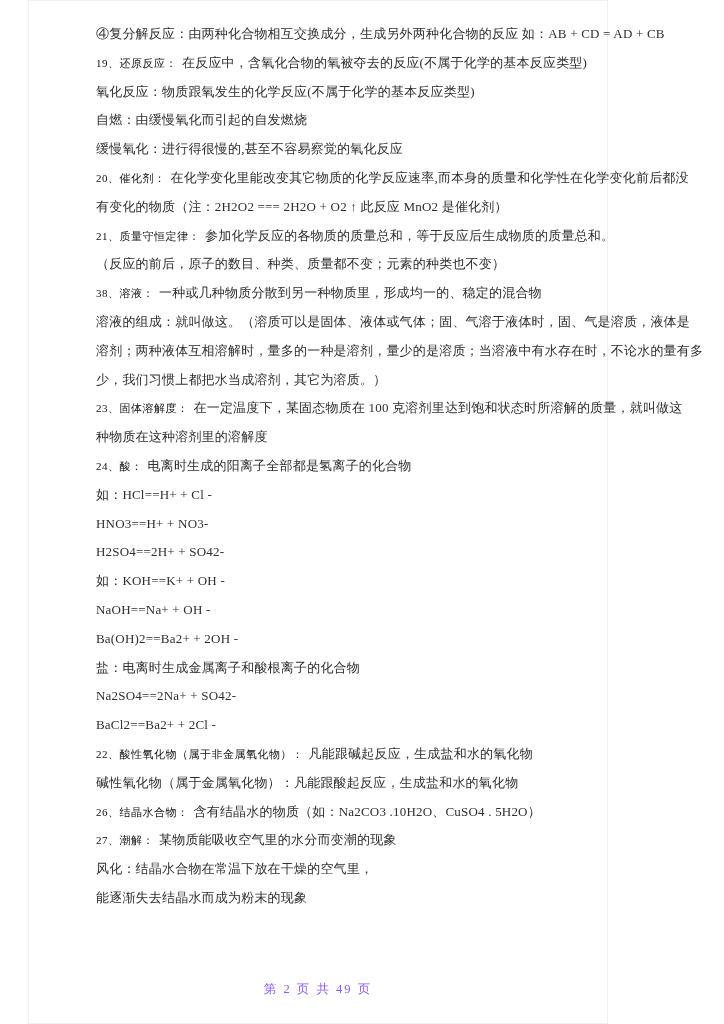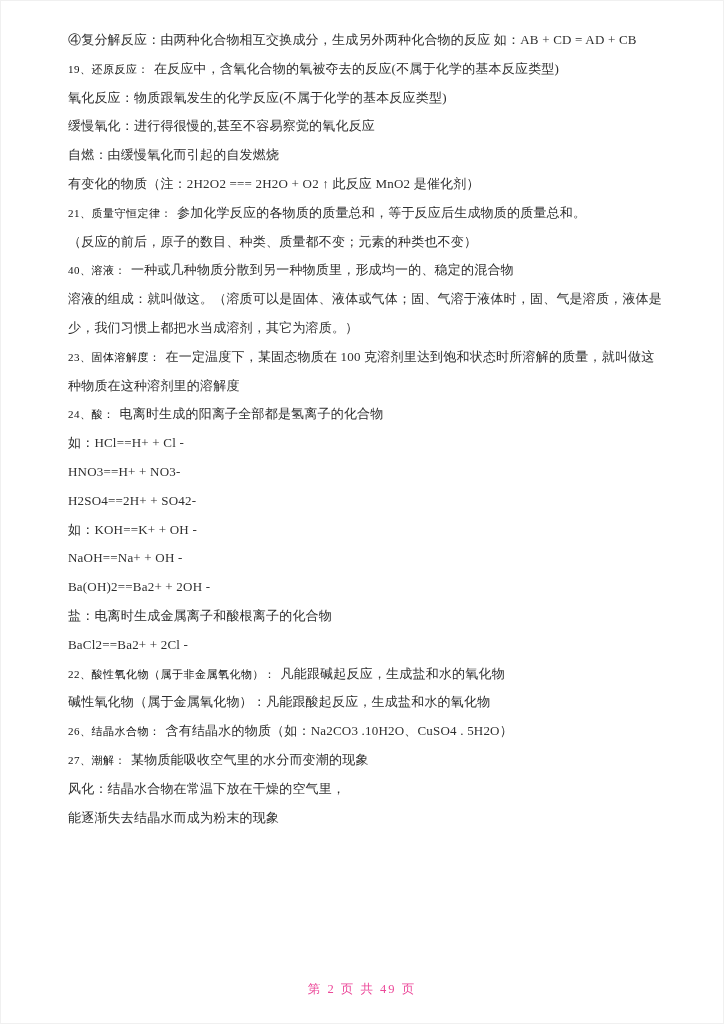--- a/index.html
+++ b/index.html
@@ -8,26 +8,27 @@
     padding: 0;
     background: #ffffff;
   }
   body {
     width: 724px;
     height: 1024px;
     overflow: hidden;
     font-family: "Liberation Serif", "DejaVu Serif", serif;
   }
   .page {
-    width: 724px;
+    width: 580px;
     height: 1024px;
     background: #ffffff;
-    padding: 26px 60px 0 68px;
+    padding: 20px 60px 0 68px;
     position: relative;
     box-shadow: inset 0 0 0 1px #f0f0f0;
+    margin-left: 28px;
   }
   .doc-body {
     width: 100%;
   }
   .line {
     margin: 0;
     font-size: 13px;
     line-height: 28.8px;
     color: #2e2e2e;
     letter-spacing: 0.2px;
@@ -40,50 +41,53 @@
     margin-right: 5px;
     letter-spacing: 0.5px;
   }
   .footer {
     position: absolute;
     left: 0;
     bottom: 26px;
     width: 100%;
     text-align: center;
     font-size: 12.5px;
-    color: #ec4899;
+    color: #8b5cf6;
     letter-spacing: 2px;
   }
 </style>
 </head>
 <body>
 
 <div class="page">
   <div class="doc-body" id="doc-body">
       <p class="line"><span>④复分解反应：由两种化合物相互交换成分，生成另外两种化合物的反应 如：AB + CD = AD + CB</span></p>
       <p class="line"><span class="head">19、还原反应：</span><span>在反应中，含氧化合物的氧被夺去的反应(不属于化学的基本反应类型)</span></p>
       <p class="line"><span>氧化反应：物质跟氧发生的化学反应(不属于化学的基本反应类型)</span></p>
+      <p class="line"><span>自燃：由缓慢氧化而引起的自发燃烧</span></p>
       <p class="line"><span>缓慢氧化：进行得很慢的,甚至不容易察觉的氧化反应</span></p>
-      <p class="line"><span>自燃：由缓慢氧化而引起的自发燃烧</span></p>
+      <p class="line"><span class="head">20、催化剂：</span><span>在化学变化里能改变其它物质的化学反应速率,而本身的质量和化学性在化学变化前后都没</span></p>
       <p class="line"><span>有变化的物质（注：2H2O2 === 2H2O + O2 ↑ 此反应 MnO2 是催化剂）</span></p>
       <p class="line"><span class="head">21、质量守恒定律：</span><span>参加化学反应的各物质的质量总和，等于反应后生成物质的质量总和。</span></p>
       <p class="line"><span>（反应的前后，原子的数目、种类、质量都不变；元素的种类也不变）</span></p>
-      <p class="line"><span class="head">40、溶液：</span><span>一种或几种物质分散到另一种物质里，形成均一的、稳定的混合物</span></p>
+      <p class="line"><span class="head">38、溶液：</span><span>一种或几种物质分散到另一种物质里，形成均一的、稳定的混合物</span></p>
       <p class="line"><span>溶液的组成：就叫做这。（溶质可以是固体、液体或气体；固、气溶于液体时，固、气是溶质，液体是</span></p>
+      <p class="line"><span>溶剂；两种液体互相溶解时，量多的一种是溶剂，量少的是溶质；当溶液中有水存在时，不论水的量有多</span></p>
       <p class="line"><span>少，我们习惯上都把水当成溶剂，其它为溶质。）</span></p>
       <p class="line"><span class="head">23、固体溶解度：</span><span>在一定温度下，某固态物质在 100 克溶剂里达到饱和状态时所溶解的质量，就叫做这</span></p>
       <p class="line"><span>种物质在这种溶剂里的溶解度</span></p>
       <p class="line"><span class="head">24、酸：</span><span>电离时生成的阳离子全部都是氢离子的化合物</span></p>
       <p class="line"><span>如：HCl==H+ + Cl -</span></p>
       <p class="line"><span>HNO3==H+ + NO3-</span></p>
       <p class="line"><span>H2SO4==2H+ + SO42-</span></p>
       <p class="line"><span>如：KOH==K+ + OH -</span></p>
       <p class="line"><span>NaOH==Na+ + OH -</span></p>
       <p class="line"><span>Ba(OH)2==Ba2+ + 2OH -</span></p>
       <p class="line"><span>盐：电离时生成金属离子和酸根离子的化合物</span></p>
+      <p class="line"><span>Na2SO4==2Na+ + SO42-</span></p>
       <p class="line"><span>BaCl2==Ba2+ + 2Cl -</span></p>
       <p class="line"><span class="head">22、酸性氧化物（属于非金属氧化物）：</span><span>凡能跟碱起反应，生成盐和水的氧化物</span></p>
       <p class="line"><span>碱性氧化物（属于金属氧化物）：凡能跟酸起反应，生成盐和水的氧化物</span></p>
       <p class="line"><span class="head">26、结晶水合物：</span><span>含有结晶水的物质（如：Na2CO3 .10H2O、CuSO4 . 5H2O）</span></p>
       <p class="line"><span class="head">27、潮解：</span><span>某物质能吸收空气里的水分而变潮的现象</span></p>
       <p class="line"><span>风化：结晶水合物在常温下放在干燥的空气里，</span></p>
       <p class="line"><span>能逐渐失去结晶水而成为粉末的现象</span></p>
     </div>
   <div class="footer">第 2 页 共 49 页</div>
 </div>

